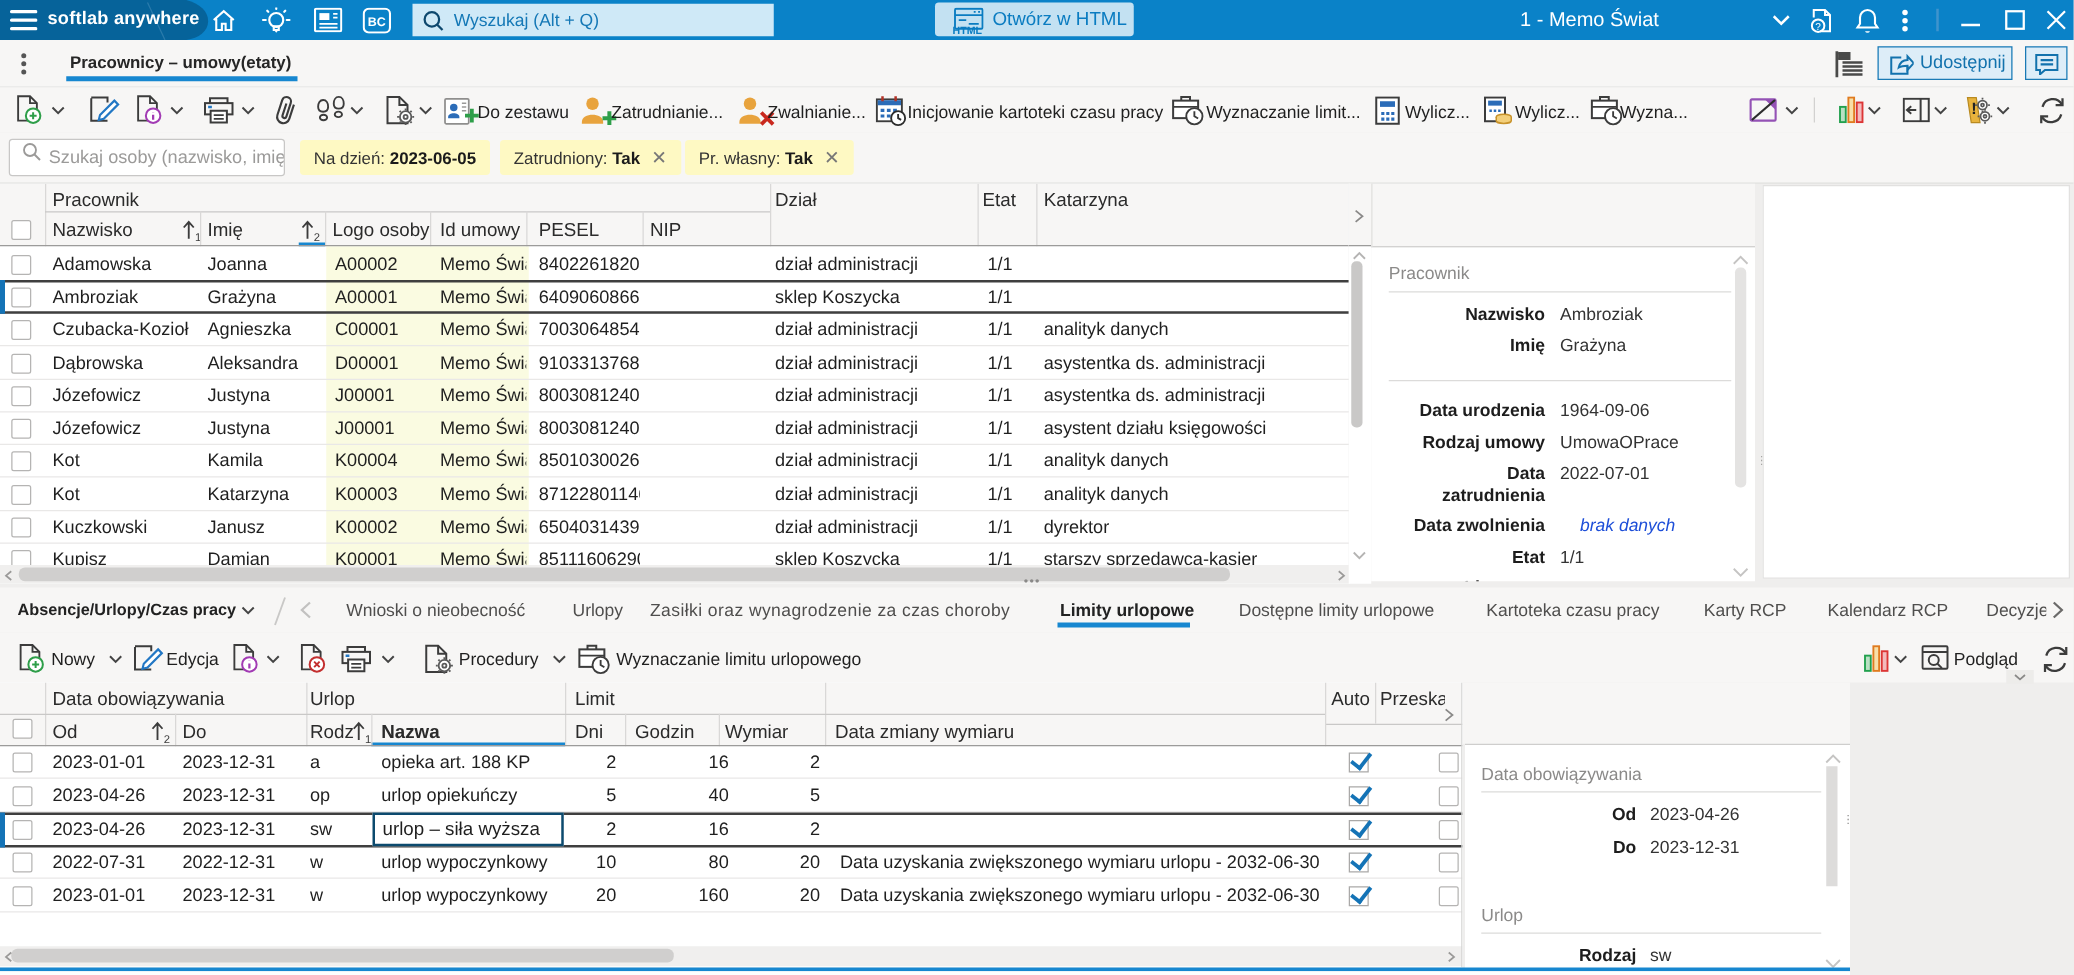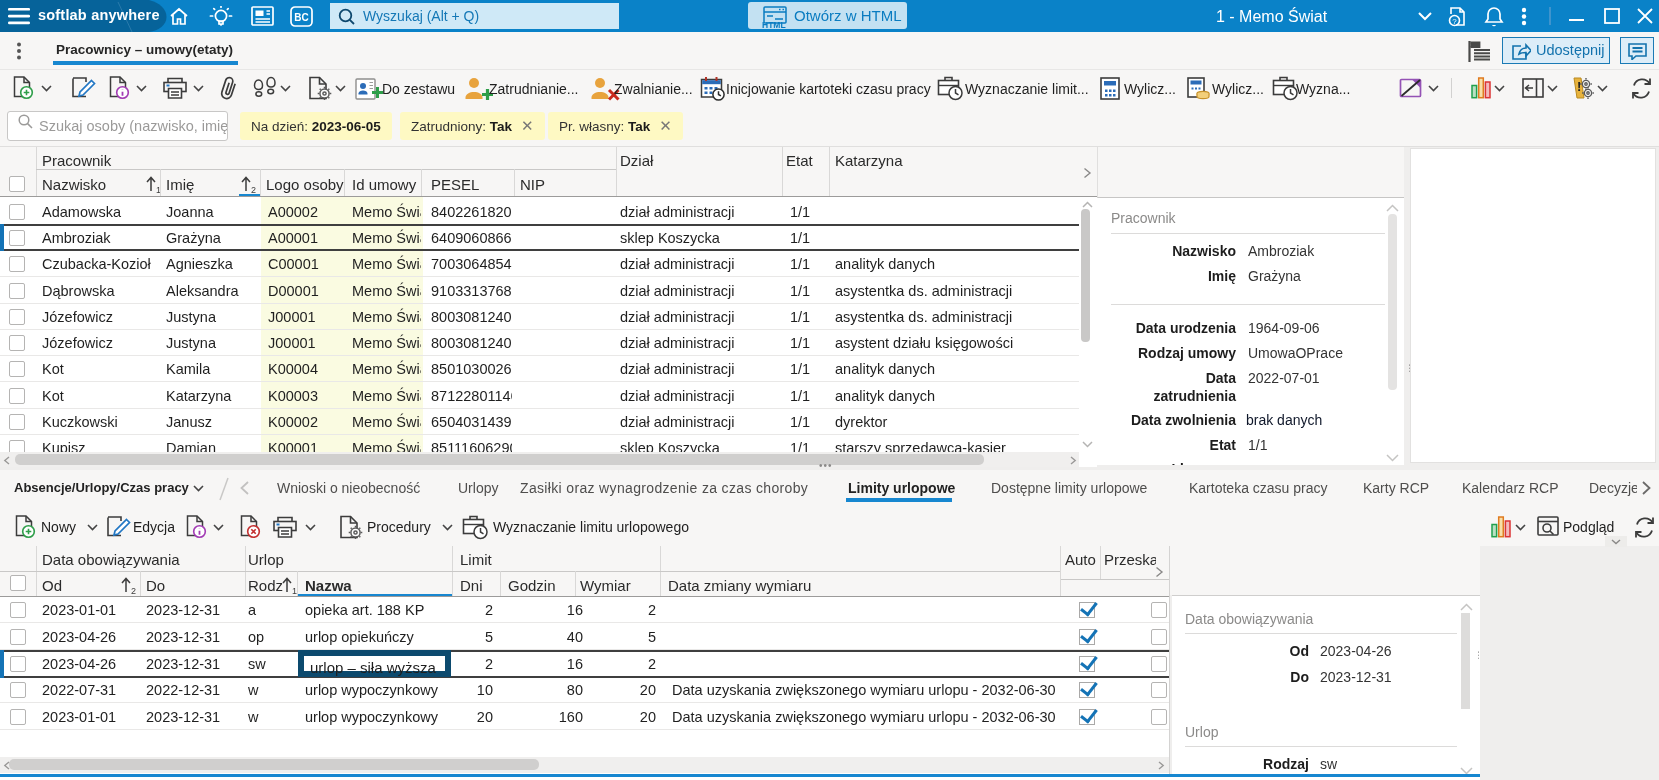--- a/index.html
+++ b/index.html
@@ -558,21 +558,21 @@
   <div class="abs plabel" style="left:0;top:70px;width:139px">Imię</div>
     <div class="abs pval" style="left:151px;top:70px">Grażyna</div>
   <div class="abs prule" style="left:14px;top:106px;width:274px"></div>
   <div class="abs plabel" style="left:0;top:122px;width:139px">Data urodzenia</div>
     <div class="abs pval" style="left:151px;top:122px">1964-09-06</div>
   <div class="abs plabel" style="left:0;top:147px;width:139px">Rodzaj umowy</div>
     <div class="abs pval" style="left:151px;top:147px">UmowaOPrace</div>
   <div class="abs plabel" style="left:0;top:172px;width:139px;line-height:17.5px">Data<br>zatrudnienia</div>
     <div class="abs pval" style="left:151px;top:172px">2022-07-01</div>
   <div class="abs plabel" style="left:0;top:214px;width:139px">Data zwolnienia</div>
-    <div class="abs pval" style="left:149px;top:214px;color:#0f172a">brak danych</div>
+    <div class="abs pval" style="left:167px;top:214px;font-style:italic;color:#1d4ed8">brak danych</div>
   <div class="abs plabel" style="left:0;top:239px;width:139px">Etat</div>
     <div class="abs pval" style="left:151px;top:239px">1/1</div>
   <div class="abs plabel" style="left:0;top:263px;width:139px">Id umowy</div>
   <svg class="abs" style="left:289px;top:6px" width="13" height="8" fill="none" stroke="#c5c4c3" stroke-width="1.5">
       <path d="M1 7 L6.5 1.5 L12 7"></path>
     </svg>
   <div class="abs" style="left:291px;top:16px;width:9px;height:176px;background:#e4e3e2;border-radius:4px"></div>
   <svg class="abs" style="left:289px;top:256px" width="13" height="8" fill="none" stroke="#c5c4c3" stroke-width="1.5">
       <path d="M1 1 L6.5 6.5 L12 1"></path>
     </svg>
@@ -803,21 +803,21 @@
       <span class="d6">160</span>
       <span class="d7">20</span>
       <span class="d8">Data uzyskania zwiększonego wymiaru urlopu - 2032-06-30</span>
       <i class="ck"></i>
       <i class="cbu"></i>
     </div>
 
   <div class="abs" style="left:0;top:104px;width:1170px;height:2px;background:#3f3f3f"></div>
   <div class="abs" style="left:0;top:130px;width:1170px;height:2px;background:#3f3f3f"></div>
   <div class="abs" style="left:0;top:104px;width:4px;height:28px;background:#1473b6"></div>
-  <div class="abs" style="left:298px;top:104px;width:153px;height:27px;background:#fff;border:6px solid #0c4a6e;line-height:23px;font-size:15px;color:#1f1f1f;padding-left:6px">urlop – siła wyższa</div>
+  <div class="abs" style="left:298px;top:104px;width:153px;height:27px;background:#fff;border:2px solid #0c4a6e;line-height:23px;font-size:15px;color:#1f1f1f;padding-left:6px">urlop – siła wyższa</div>
 
   <div class="abs sbtrack" style="left:0;top:211px;width:1170px;height:16px"></div>
   <div class="abs sbthumb" style="left:9px;top:213px;width:530px;height:11px;border-radius:5px"></div>
   <svg class="abs" style="left:3px;top:215px" width="7" height="9" fill="none" stroke="#9a9998" stroke-width="1.4">
       <path d="M6 1 L1.8 4.5 L6 8"></path>
     </svg>
   <svg class="abs" style="left:1158px;top:215px" width="7" height="9" fill="none" stroke="#9a9998" stroke-width="1.4">
       <path d="M1 1 L5.2 4.5 L1 8"></path>
     </svg>
   <div class="abs" style="left:1169px;top:0;width:1px;height:228px;background:#d4d3d2"></div>

